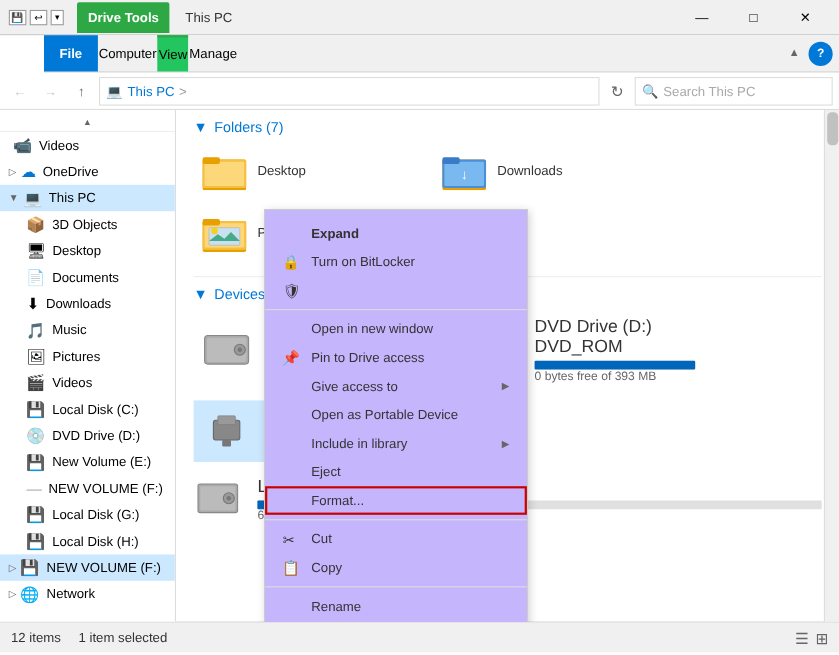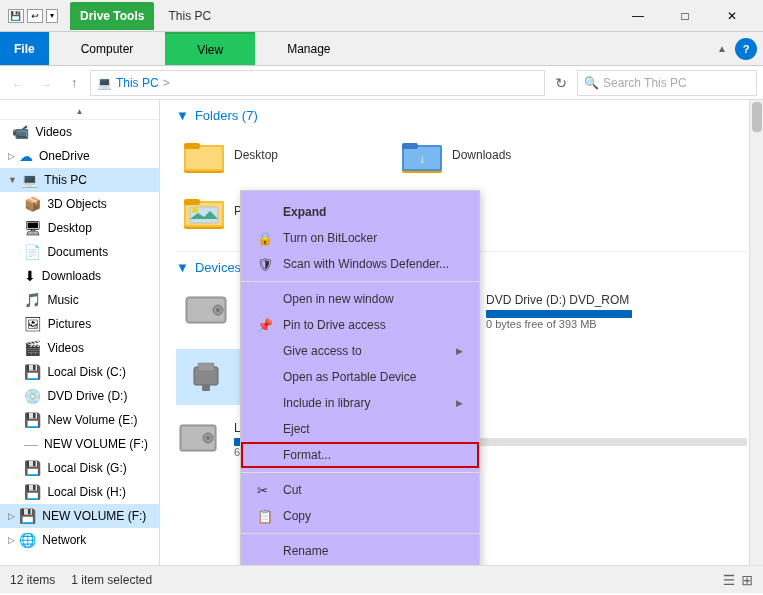--- a/index.html
+++ b/index.html
@@ -15,22 +15,22 @@
     .tb-icon { width: 16px; height: 14px; border: 1px solid #999; background: #fff; display: flex; align-items: center; justify-content: center; font-size: 9px; }
     .drive-tools-badge {
       background: #2ea844; color: #fff; padding: 4px 10px; font-size: 12px; font-weight: 600;
       border-radius: 2px 2px 0 0; height: 28px; display: flex; align-items: center;
     }
     .title-text { margin-left: 10px; font-size: 12px; color: #333; }
     .title-bar-controls { margin-left: auto; display: flex; gap: 1px; }
     .title-btn { width: 46px; height: 32px; display: flex; align-items: center; justify-content: center; font-size: 12px; cursor: pointer; background: transparent; }
 
     
-    .ribbon { display: flex; background: #f0f0f0; border-bottom: 1px solid #ccc; height: 34px; align-items: center; }
-    .ribbon-tab { padding: 6px 32px; font-size: 12px; cursor: pointer; height: 100%; display: flex; align-items: center; }
+    .ribbon { display: flex; background: #f0f0f0; border-bottom: 1px solid #ccc; height: 34px; align-items: center; margin-left: 40px; }
+    .ribbon-tab { padding: 6px 1px; font-size: 12px; cursor: pointer; height: 100%; display: flex; align-items: center; }
     .ribbon-tab.active { background: #22c55e; border-top: 2px solid #2ea844; }
     .ribbon-tab.file-tab { background: #0078d7; color: #fff; font-weight: 600; padding: 0 14px; height: 100%; display: flex; align-items: center; }
     .ribbon-chevron { margin-left: auto; margin-right: 8px; color: #666; font-size: 10px; }
     .help-btn { width: 22px; height: 22px; background: #0078d7; color: #fff; border-radius: 50%; display: flex; align-items: center; justify-content: center; font-size: 11px; font-weight: bold; margin-right: 6px; }
 
     
     .address-bar {
       display: flex; align-items: center; height: 34px; background: #fff; border-bottom: 1px solid #ddd;
       padding: 0 6px; gap: 4px;
     }
@@ -66,21 +66,21 @@
     .folder-item { display: flex; align-items: center; width: 210px; padding: 6px 8px; cursor: pointer; border-radius: 2px; }
     .folder-img { width: 40px; height: 36px; margin-right: 10px; }
     .folder-name { font-size: 12px; color: #333; }
 
     
     .section-divider { border-top: 1px solid #eee; margin: 8px 0; }
     .device-item { display: flex; align-items: center; width: 220px; padding: 6px 8px; cursor: pointer; }
     .device-item.selected { background: #cce8ff; }
     .device-icon { width: 48px; height: 44px; margin-right: 10px; }
     .device-info { flex: 1; }
-    .device-name { font-size: 12px; color: #333; font-weight: 500; }
+    .device-name { font-size: 16px; color: #333; font-weight: 500; }
     .device-sub { font-size: 11px; color: #666; }
     .progress-bar-bg { width: 100%; height: 8px; background: #e0e0e0; margin-top: 3px; border-radius: 1px; }
     .progress-bar-fill { height: 100%; background: #06b; border-radius: 1px; }
     .devices-grid { display: flex; flex-wrap: wrap; gap: 4px; }
 
     
     .context-menu {
       position: absolute; top: 90px; left: 80px; width: 240px; background: #c4b5fd;
       border: 1px solid #ccc; box-shadow: 2px 2px 8px rgba(0,0,0,0.2); z-index: 100;
       padding: 8px 0;
@@ -379,21 +379,20 @@
       <div class="ctx-item ctx-bold">
         <span class="ctx-icon"></span>
         <span>Expand</span>
       </div>
       <div class="ctx-item">
         <span class="ctx-icon">🔒</span>
         <span>Turn on BitLocker</span>
       </div>
       <div class="ctx-item">
         <span class="ctx-icon">🛡</span>
-        <span>Scan with Windows Defender...</span>
       </div>
       <div class="ctx-separator"></div>
       <div class="ctx-item">
         <span class="ctx-icon"></span>
         <span>Open in new window</span>
       </div>
       <div class="ctx-item">
         <span class="ctx-icon">📌</span>
         <span>Pin to Drive access</span>
       </div>

